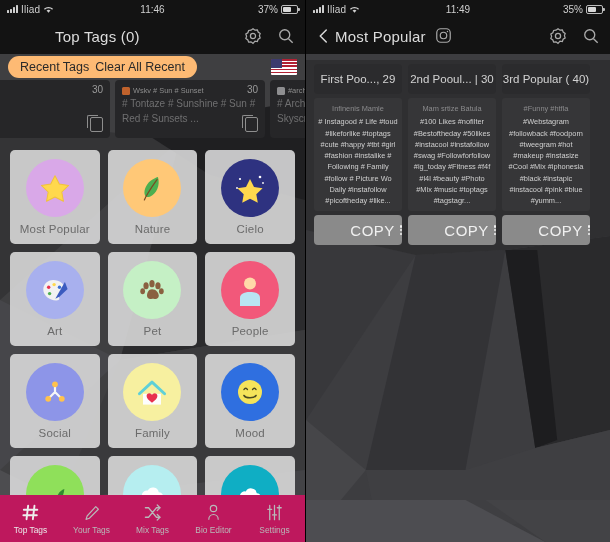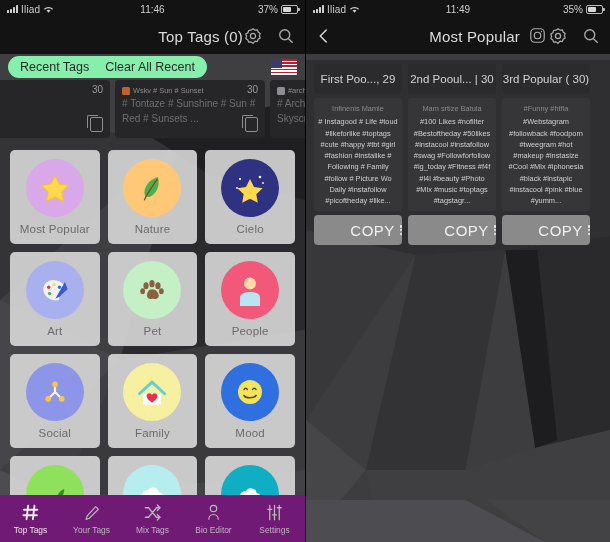--- a/index.html
+++ b/index.html
@@ -42,32 +42,32 @@
   .navbar {
     position: relative; z-index: 5;
     height: 36px; background: #131313;
     display: flex; align-items: center; padding: 0 9px;
     color: #d5d5d5;
   }
   .nav-title { font-size: 15px; color: #dcdcdc; letter-spacing: .2px; white-space: nowrap; }
   .nav-icons { display: flex; align-items: center; gap: 13px; margin-left: auto; }
   .nav-ico { width: 20px; height: 20px; opacity: .82; cursor: pointer; }
   .back-ico { width: 18px; height: 20px; margin-right: 2px; cursor: pointer; }
-  .left-nav { display: flex; align-items: center; gap: 8px; flex: 1; justify-content: flex-end; }
+  .left-nav { display: flex; align-items: center; gap: 8px; flex: 1; justify-content: flex-start; }
   .left-nav.push { padding-left: 46px; }
 
   
   .recentbar {
     position: relative; z-index: 4;
     height: 26px; display: flex; align-items: center; padding: 0 8px;
   }
   .pill {
-    background: #86efac; color: #2a2a2a;
+    background: #fdba74; color: #2a2a2a;
     border-radius: 13px; height: 22px;
-    display: flex; align-items: center; gap: 16px;
+    display: flex; align-items: center; gap: 6px;
     padding: 0 12px; font-size: 12.5px; white-space: nowrap;
   }
   .flag {
     margin-left: auto; width: 26px; height: 16px; border-radius: 1px;
     position: relative; overflow: hidden; background: #b22234;
   }
   .flag .stripes { position: absolute; inset: 0;
     background: repeating-linear-gradient(to bottom,#b22234 0 1.6px,#fff 1.6px 3.2px); }
   .flag .canton { position: absolute; left: 0; top: 0; width: 11px; height: 8.6px; background: #3c3b6e; }
 
@@ -110,21 +110,21 @@
   .tile .circle {
     width: 58px; height: 58px; border-radius: 50%;
     display: flex; align-items: center; justify-content: center;
     position: relative;
   }
   .tile .label { font-size: 11.5px; color: #6b6b6b; letter-spacing: .2px; }
 
   
   .tabbar {
     position: absolute; left: 0; right: 0; bottom: 0; z-index: 10;
-    height: 47px; background: #701a75;
+    height: 47px; background: #be185d;
     display: flex; align-items: center;
   }
   .tab { flex: 1; display: flex; flex-direction: column; align-items: center; gap: 2px; cursor: pointer; }
   .tab .ic { height: 21px; display: flex; align-items: center; justify-content: center; }
   .tab .tl { font-size: 8.4px; color: #b9b9b9; white-space: nowrap; }
   .tab.active .tl { color: #e9e9e9; }
 
   
   .pgrid {
     position: relative; z-index: 4;
@@ -541,21 +541,21 @@
           <span>COPY</span>
           <span class="kebab">
               <i></i>
               <i></i>
               <i></i>
             </span>
         </div>
       </div>
 
       <div class="pcard">
-        <div class="head">3rd Popular ( 30)</div>
+        <div class="head">3rd Popular ( 40)</div>
         <div class="tagbox">
           <span class="ttl">#Funny #htfla</span>
           <span>#Webstagram #followback #foodporn #tweegram #hot #makeup #instasize #Cool #Mix #iphonesia #black #instapic #instacool #pink #blue #yumm...</span>
         </div>
         <div class="copybtn">
           <span>COPY</span>
           <span class="kebab">
               <i></i>
               <i></i>
               <i></i>

